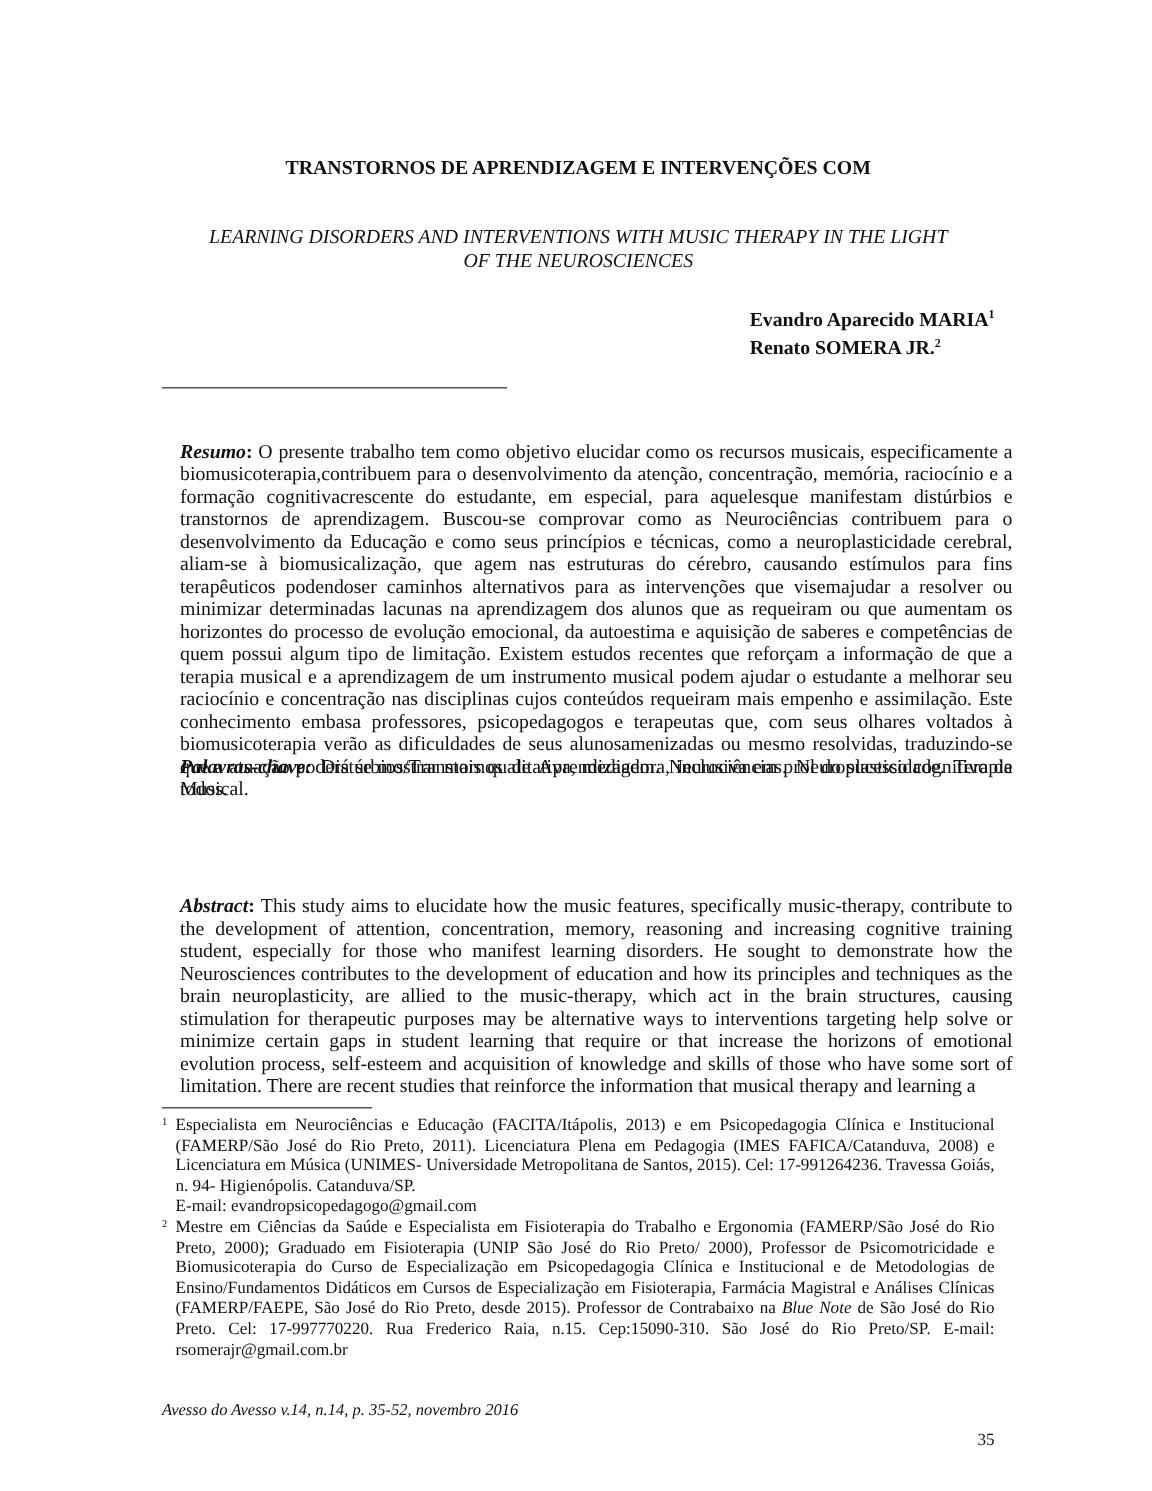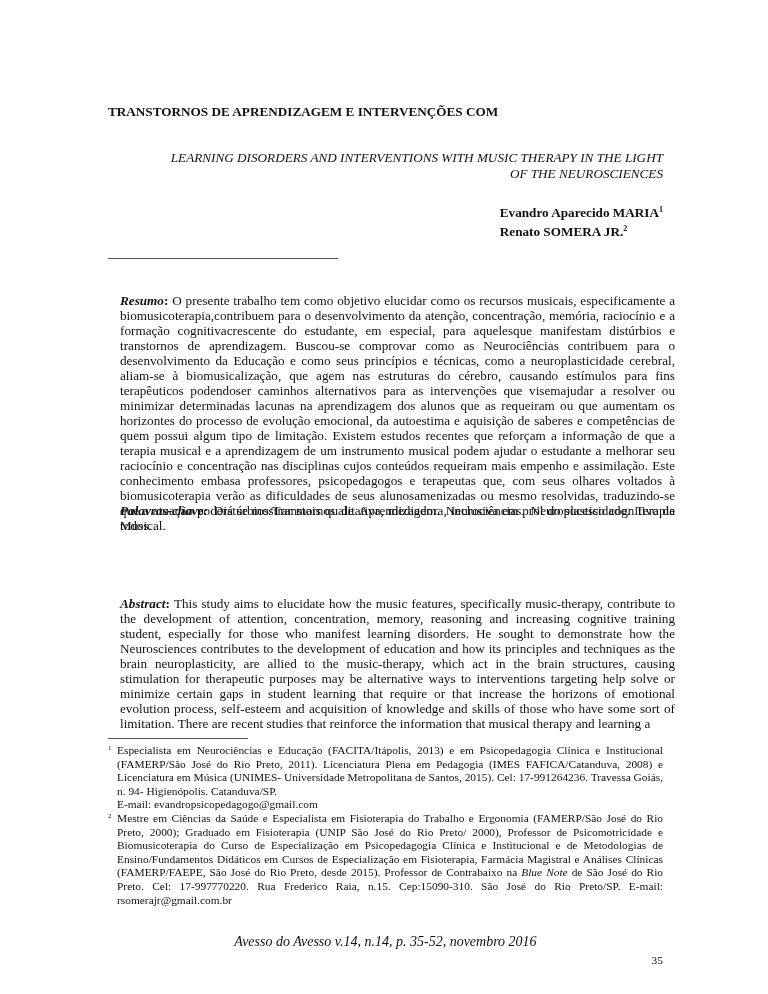--- a/index.html
+++ b/index.html
@@ -4,25 +4,25 @@
   <style>
     html, body { margin: 0; padding: 0; background: #ffffff; }
     body {
       width: 768px; height: 994px; position: relative; overflow: hidden;
       font-family: "Liberation Serif", "DejaVu Serif", serif;
       color: #111;
     }
     .page { position: absolute; left: 108px; top: 0; width: 555px; }
     .title {
       position: absolute; left: 0; width: 555px; top: 104px;
-      font-weight: bold; font-size: 13.2px; line-height: 16px;
+      text-align: center; font-weight: bold; font-size: 13.2px; line-height: 16px;
     }
     .subtitle {
       position: absolute; left: 0; width: 555px; top: 150px;
-      text-align: right; font-style: italic; font-size: 13.2px; line-height: 16px;
+      text-align: center; font-style: italic; font-size: 13.2px; line-height: 16px;
     }
     .authors {
       position: absolute; right: 0; top: 202px; 
       font-weight: bold; font-size: 13.2px; line-height: 16px;
     }
     .authors sup { font-size: 8px; vertical-align: 5px; }
     .rule-top { position: absolute; left: 0; top: 258px; width: 230px; border-top: 1px solid #555; }
     .para {
       position: absolute; left: 0; width: 555px;
       font-size: 13.2px; line-height: 15px; text-align: justify; margin: 12px;
@@ -31,21 +31,21 @@
     .resumo { top: 281px; }
     .keywords { top: 491px; }
     .abstract { top: 584px; }
     .fn-rule { position: absolute; left: 0; top: 738px; width: 140px; border-top: 1px solid #555; }
     .footnotes { position: absolute; left: 0; top: 744px; width: 555px; font-size: 11.4px; line-height: 13.6px; }
     .fn { position: relative; padding-left: 9px; text-align: justify; margin: 0; }
     .fn sup { position: absolute; left: 0; top: -2px; font-size: 7px; }
     .fn i { font-style: italic; }
     .footer {
       position: absolute; left: 0; width: 555px; top: 934px;
-      text-align: center; font-style: italic; font-size: 14px;
+      text-align: left; font-style: italic; font-size: 11px;
     }
     .pagenum { position: absolute; right: 0; top: 954px; font-size: 11.4px; }
   </style>
 </head>
 <body>
 
 <div class="page">
 
   <div class="title">
     <div>TRANSTORNOS DE APRENDIZAGEM E INTERVENÇÕES COM</div>

